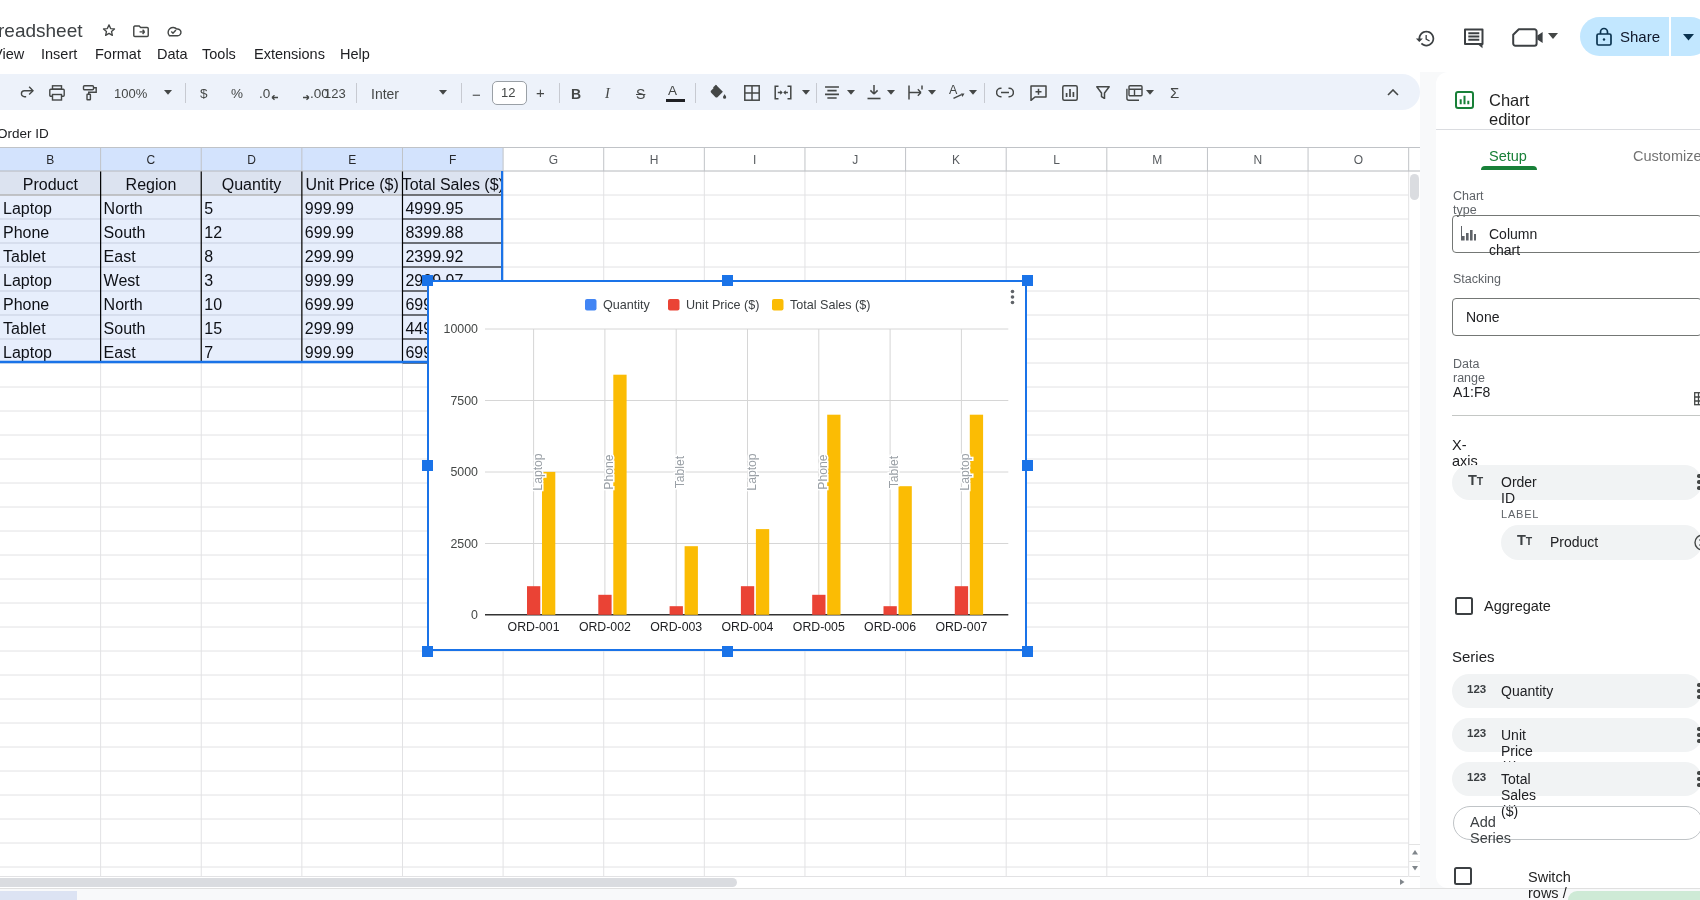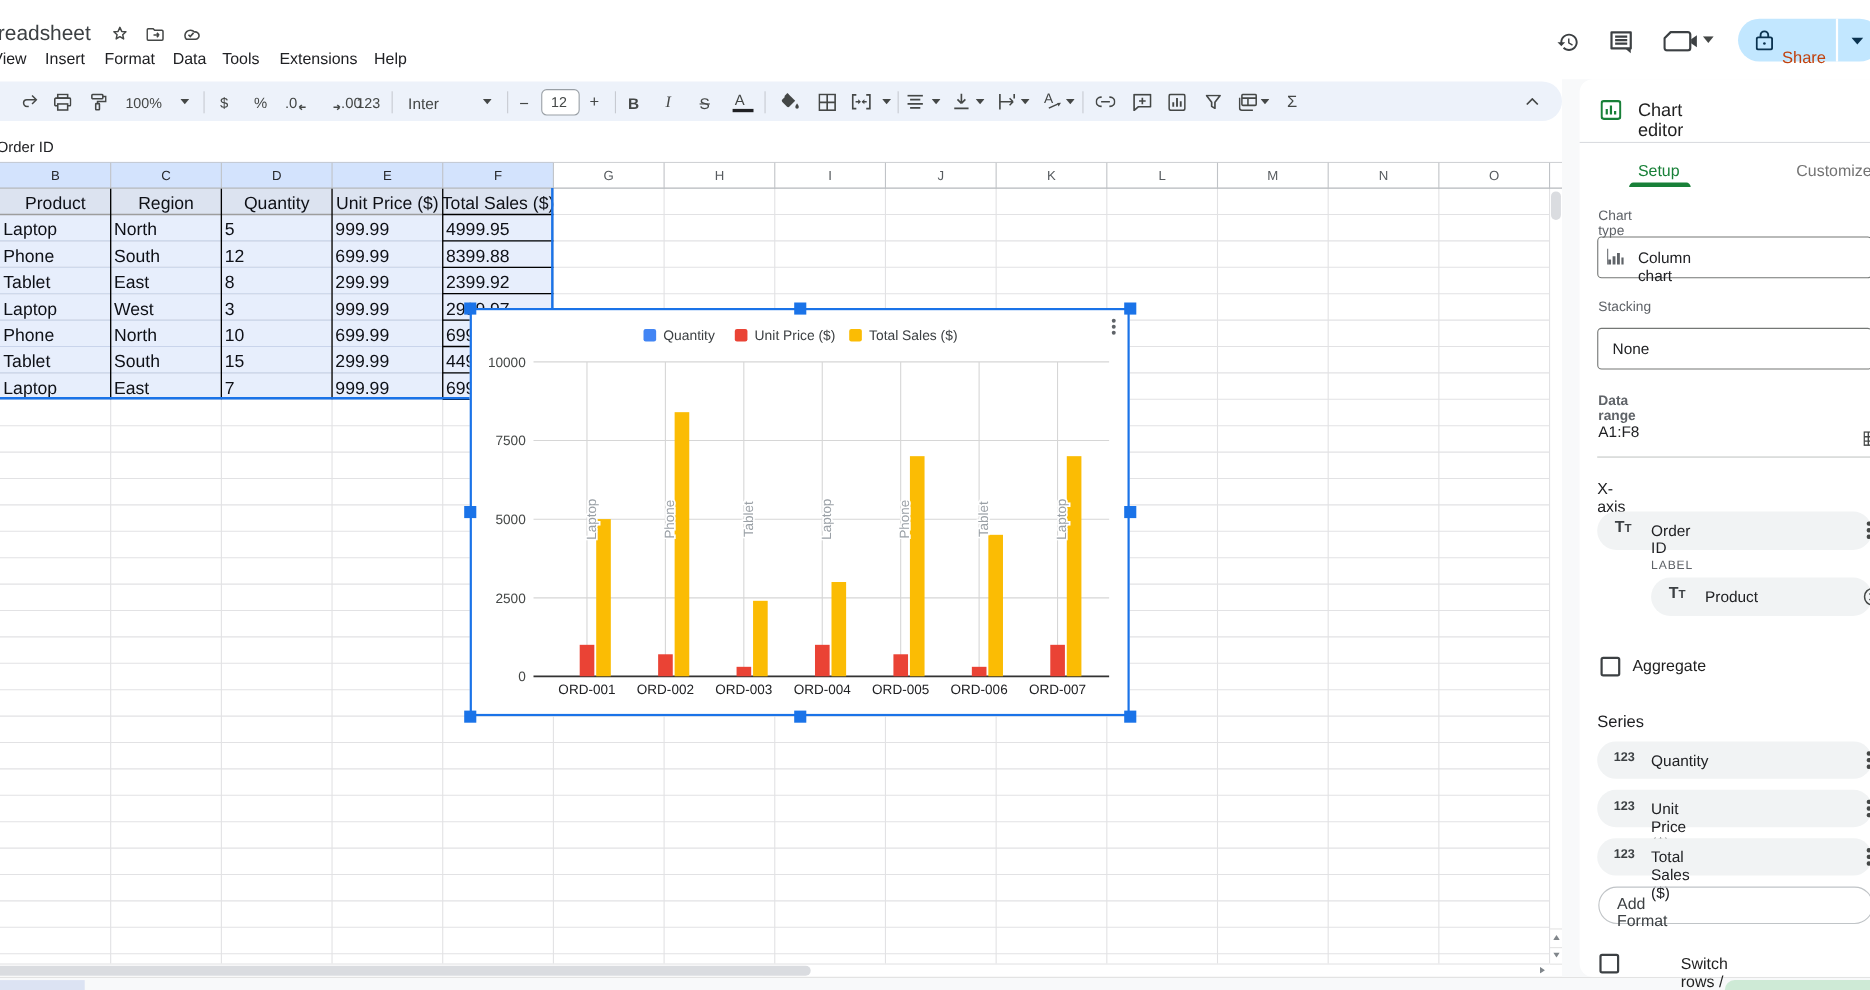--- a/index.html
+++ b/index.html
@@ -41,21 +41,21 @@
     </svg>
 <svg class="abs" style="left:1548px;top:33px" width="10" height="7" viewBox="0 0 10 7">
       <path d="M0 0h10L5 6z" fill="#444746"></path>
     </svg>
 <div class="abs" style="left:1580px;top:17px;width:130px;height:39px;background:#c2e7ff;border-radius:20px;"></div>
 <svg class="abs" style="left:1596px;top:27px" width="16" height="19" viewBox="0 0 16 19" fill="none" stroke="#0b3350" stroke-width="1.7">
 <rect x="1" y="7" width="14" height="11" rx="1.5"></rect>
       <path d="M4.5 7V5a3.5 3.5 0 017 0v2"></path>
       <circle cx="8" cy="12.5" r="1.2" fill="#0b3350" stroke="none"></circle>
     </svg>
-<div class="abs" style="left:1620px;top:44px;font-size:15px;font-weight:500;color:#c2410c;">Share</div>
+<div class="abs" style="left:1620px;top:28px;font-size:15px;font-weight:500;color:#0f172a;">Share</div>
 <div class="abs" style="left:1669px;top:17px;width:2px;height:39px;background:#fff;"></div>
 <svg class="abs" style="left:1683px;top:34px" width="11" height="7" viewBox="0 0 11 7">
       <path d="M0 0h11L5.5 6.5z" fill="#0b3350"></path>
     </svg>
 <div class="abs" style="left:-30px;top:74px;width:1450px;height:36px;background:#edf2fa;border-radius:18px;"></div>
 <svg class="abs" style="left:19px;top:86px" width="16" height="12" viewBox="0 0 16 14">
       <path d="M14.5 5.5H5a3.5 3.5 0 000 7h2" fill="none" stroke="#444746" stroke-width="1.6"></path>
       <path d="M10.5 1l4.5 4.5-4.5 4.5" fill="none" stroke="#444746" stroke-width="1.6"></path>
     </svg>
 <svg class="abs" style="left:49px;top:85px" width="16" height="16" viewBox="0 0 16 16">
@@ -413,21 +413,21 @@
 <div class="abs" style="left:1453px;top:189px;font-size:12.5px;color:#5f6368;font-weight:400;">Chart type</div>
 <div class="abs" style="left:1452px;top:215px;width:250px;height:38px;border:1px solid #747775;border-radius:4px;box-sizing:border-box;"></div>
 <svg class="abs" style="left:1461px;top:226px" width="15" height="15" viewBox="0 0 15 15">
 <path d="M1 14.5V10h2.6v4.5zM5 14.5V7h2.6v7.5zM9 14.5V4h2.6v10.5zM13 14.5V8h2.6v6.5z" fill="#5f6368"></path>
 <path d="M0.5 0v14.5" stroke="#5f6368"></path>
     </svg>
 <div class="abs" style="left:1489px;top:226px;font-size:14px;color:#202124;font-weight:400;">Column chart</div>
 <div class="abs" style="left:1453px;top:272px;font-size:12.5px;color:#5f6368;font-weight:400;text-align:center;">Stacking</div>
 <div class="abs" style="left:1452px;top:298px;width:250px;height:38px;border:1px solid #747775;border-radius:4px;box-sizing:border-box;"></div>
 <div class="abs" style="left:1466px;top:309px;font-size:14px;color:#202124;font-weight:400;">None</div>
-<div class="abs" style="left:1453px;top:357px;font-size:12.5px;color:#5f6368;font-weight:700;">Data range</div>
+<div class="abs" style="left:1453px;top:357px;font-size:12.5px;color:#5f6368;font-weight:400;">Data range</div>
 <div class="abs" style="left:1453px;top:384px;font-size:14px;color:#202124;font-weight:400;">A1:F8</div>
 <div class="abs" style="left:1452px;top:415px;width:248px;height:1px;background:#c4c7c5;"></div>
 <svg class="abs" style="left:1694px;top:392px" width="6" height="14" viewBox="0 0 6 14" fill="none" stroke="#444746" stroke-width="1.3">
 <rect x="0.7" y="0.7" width="11" height="12"></rect>
       <path d="M0.7 5h11M0.7 9h11M4.5 0.7v12"></path>
     </svg>
 <div class="abs" style="left:1452px;top:437px;font-size:14.5px;color:#202124;font-weight:500;">X-axis</div>
 <div class="abs" style="left:1452px;top:464.5px;width:250px;height:35px;background:#f1f3f4;border-radius:17.5px;"></div>
 <div class="abs" style="left:1468px;top:472.0px;font-size:14.5px;color:#3c4043;font-weight:700;">T<span style="font-size:10.5px;">T</span></div>
 <div class="abs" style="left:1501px;top:474.0px;font-size:14px;color:#202124;">Order ID</div>
@@ -457,15 +457,15 @@
 <div class="abs" style="left:1697.3px;top:727.0px;width:3.6px;height:3.6px;border-radius:50%;background:#444746;"></div>
 <div class="abs" style="left:1697.3px;top:733.2px;width:3.6px;height:3.6px;border-radius:50%;background:#444746;"></div>
 <div class="abs" style="left:1697.3px;top:739.4000000000001px;width:3.6px;height:3.6px;border-radius:50%;background:#444746;"></div>
 <div class="abs" style="left:1452px;top:762px;width:250px;height:34px;background:#f1f3f4;border-radius:17.0px;"></div>
 <div class="abs" style="left:1467px;top:771.0px;font-size:11.5px;color:#3c4043;font-weight:700;">123</div>
 <div class="abs" style="left:1501px;top:771.0px;font-size:14px;color:#202124;">Total Sales ($)</div>
 <div class="abs" style="left:1697.3px;top:771.0px;width:3.6px;height:3.6px;border-radius:50%;background:#444746;"></div>
 <div class="abs" style="left:1697.3px;top:777.2px;width:3.6px;height:3.6px;border-radius:50%;background:#444746;"></div>
 <div class="abs" style="left:1697.3px;top:783.4000000000001px;width:3.6px;height:3.6px;border-radius:50%;background:#444746;"></div>
 <div class="abs" style="left:1453px;top:805.5px;width:250px;height:34.5px;border:1px solid #c0c4c7;border-radius:17.5px;box-sizing:border-box;"></div>
-<div class="abs" style="left:1470px;top:814px;font-size:14.5px;color:#3c4043;font-weight:500;">Add Format</div>
+<div class="abs" style="left:1470px;top:814px;font-size:14.5px;color:#3c4043;font-weight:500;">Add Series</div>
 <div class="abs" style="left:1453.5px;top:866.5px;width:18px;height:18px;border:2.4px solid #3c4043;border-radius:2.5px;box-sizing:border-box;"></div>
 <div class="abs" style="left:1484px;top:869px;font-size:14.5px;color:#1f1f1f;font-weight:400;margin-left:44px;">Switch rows / columns</div>
 </div>
 </body></html>

